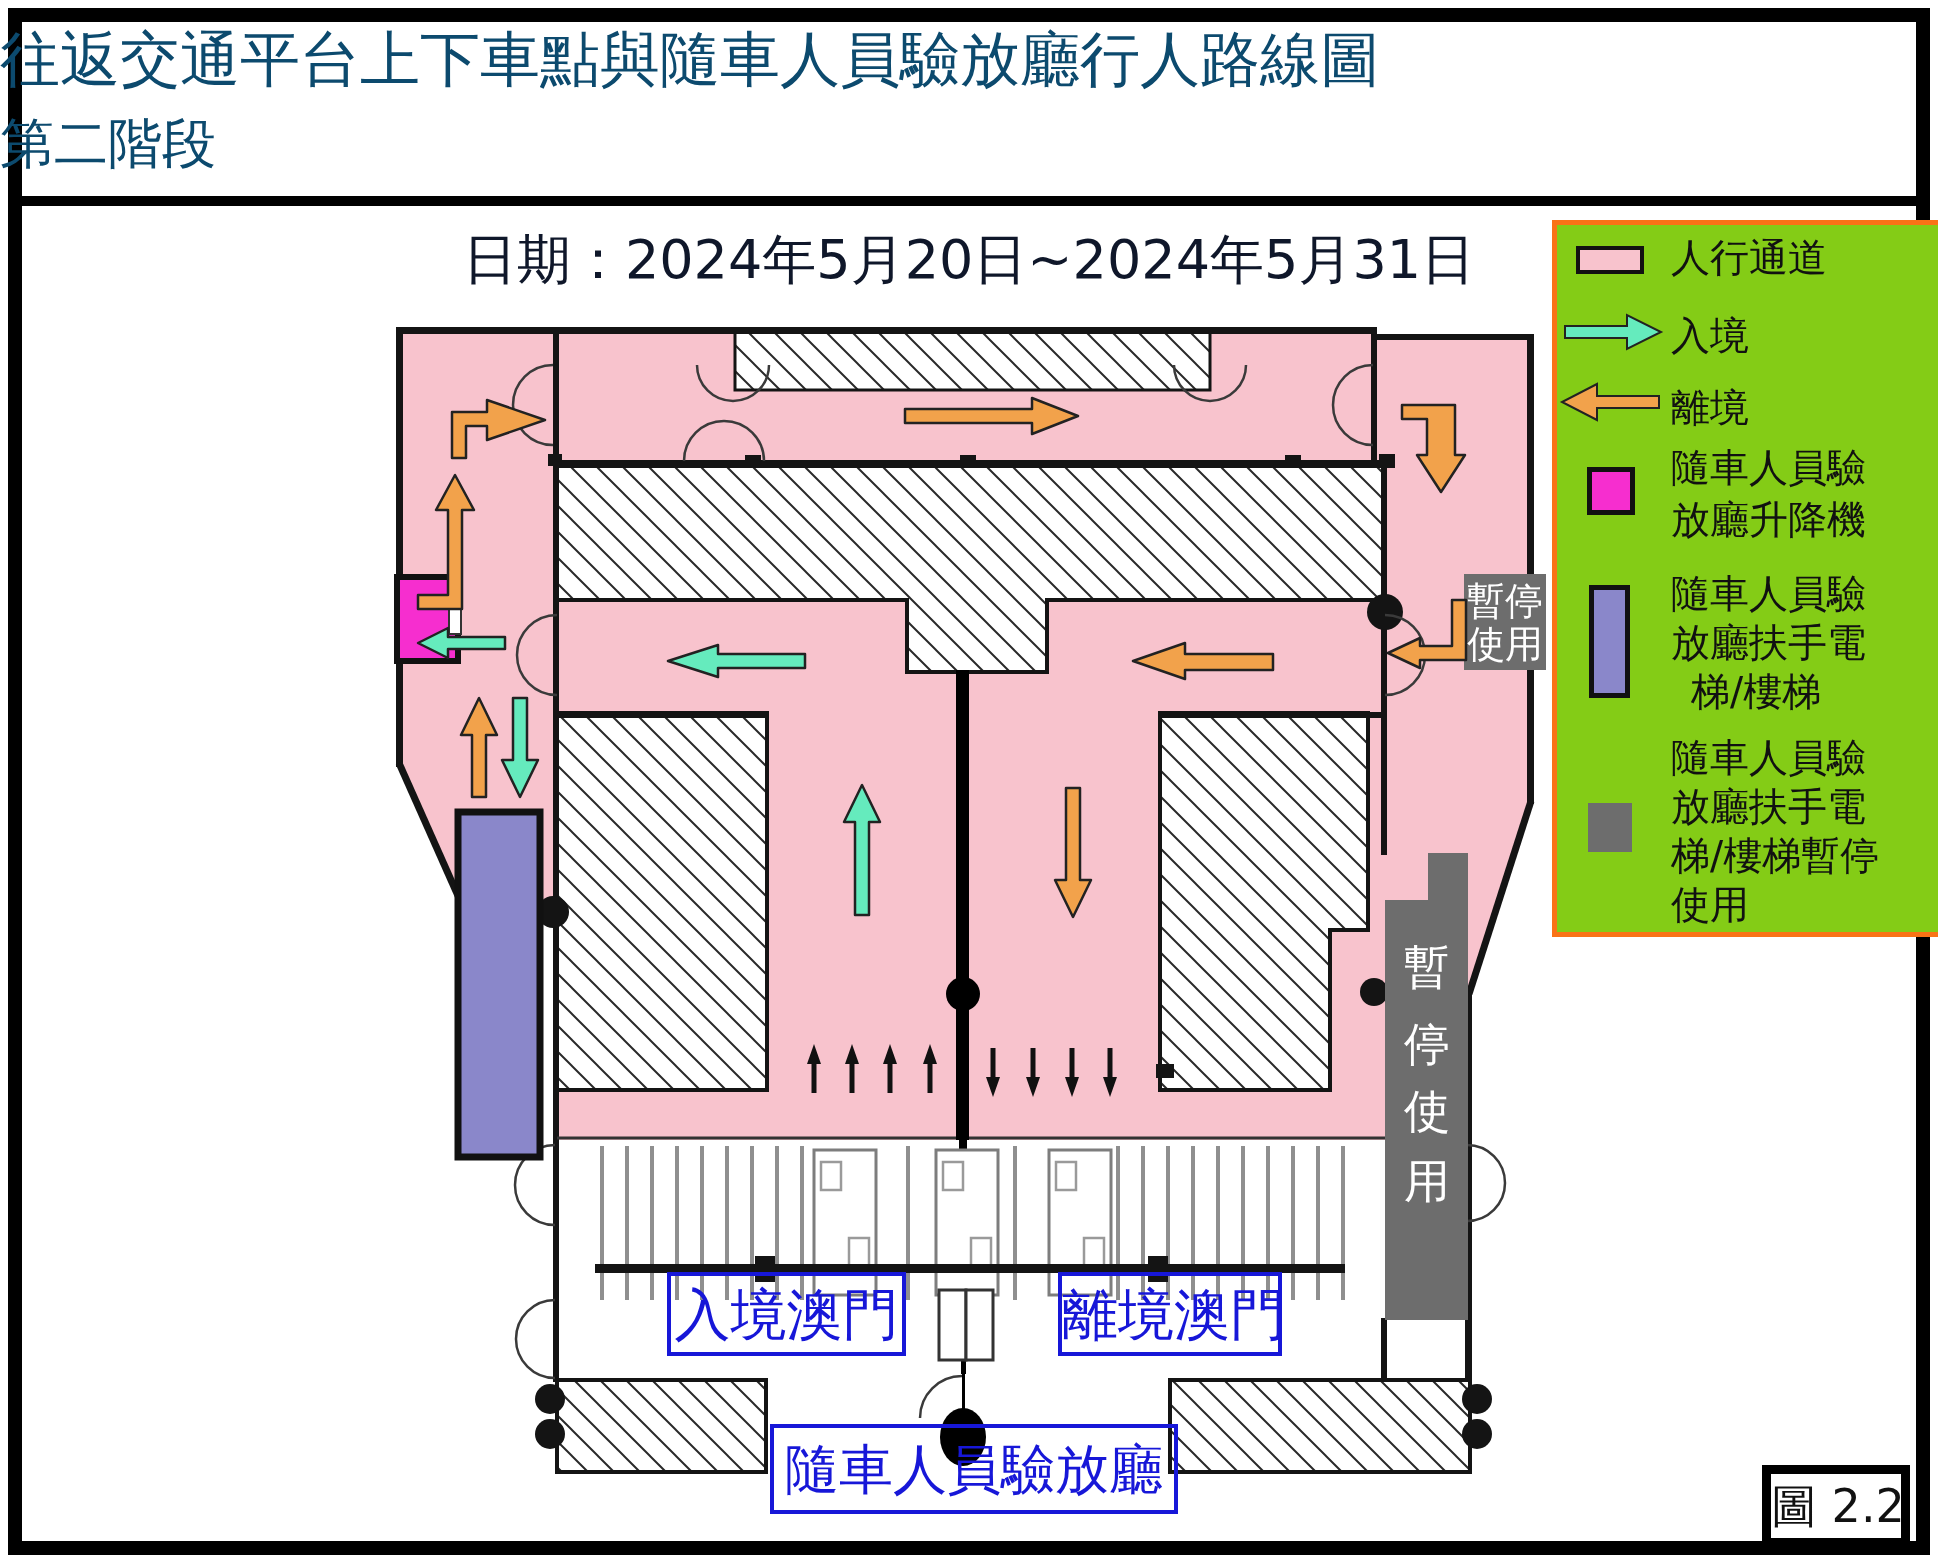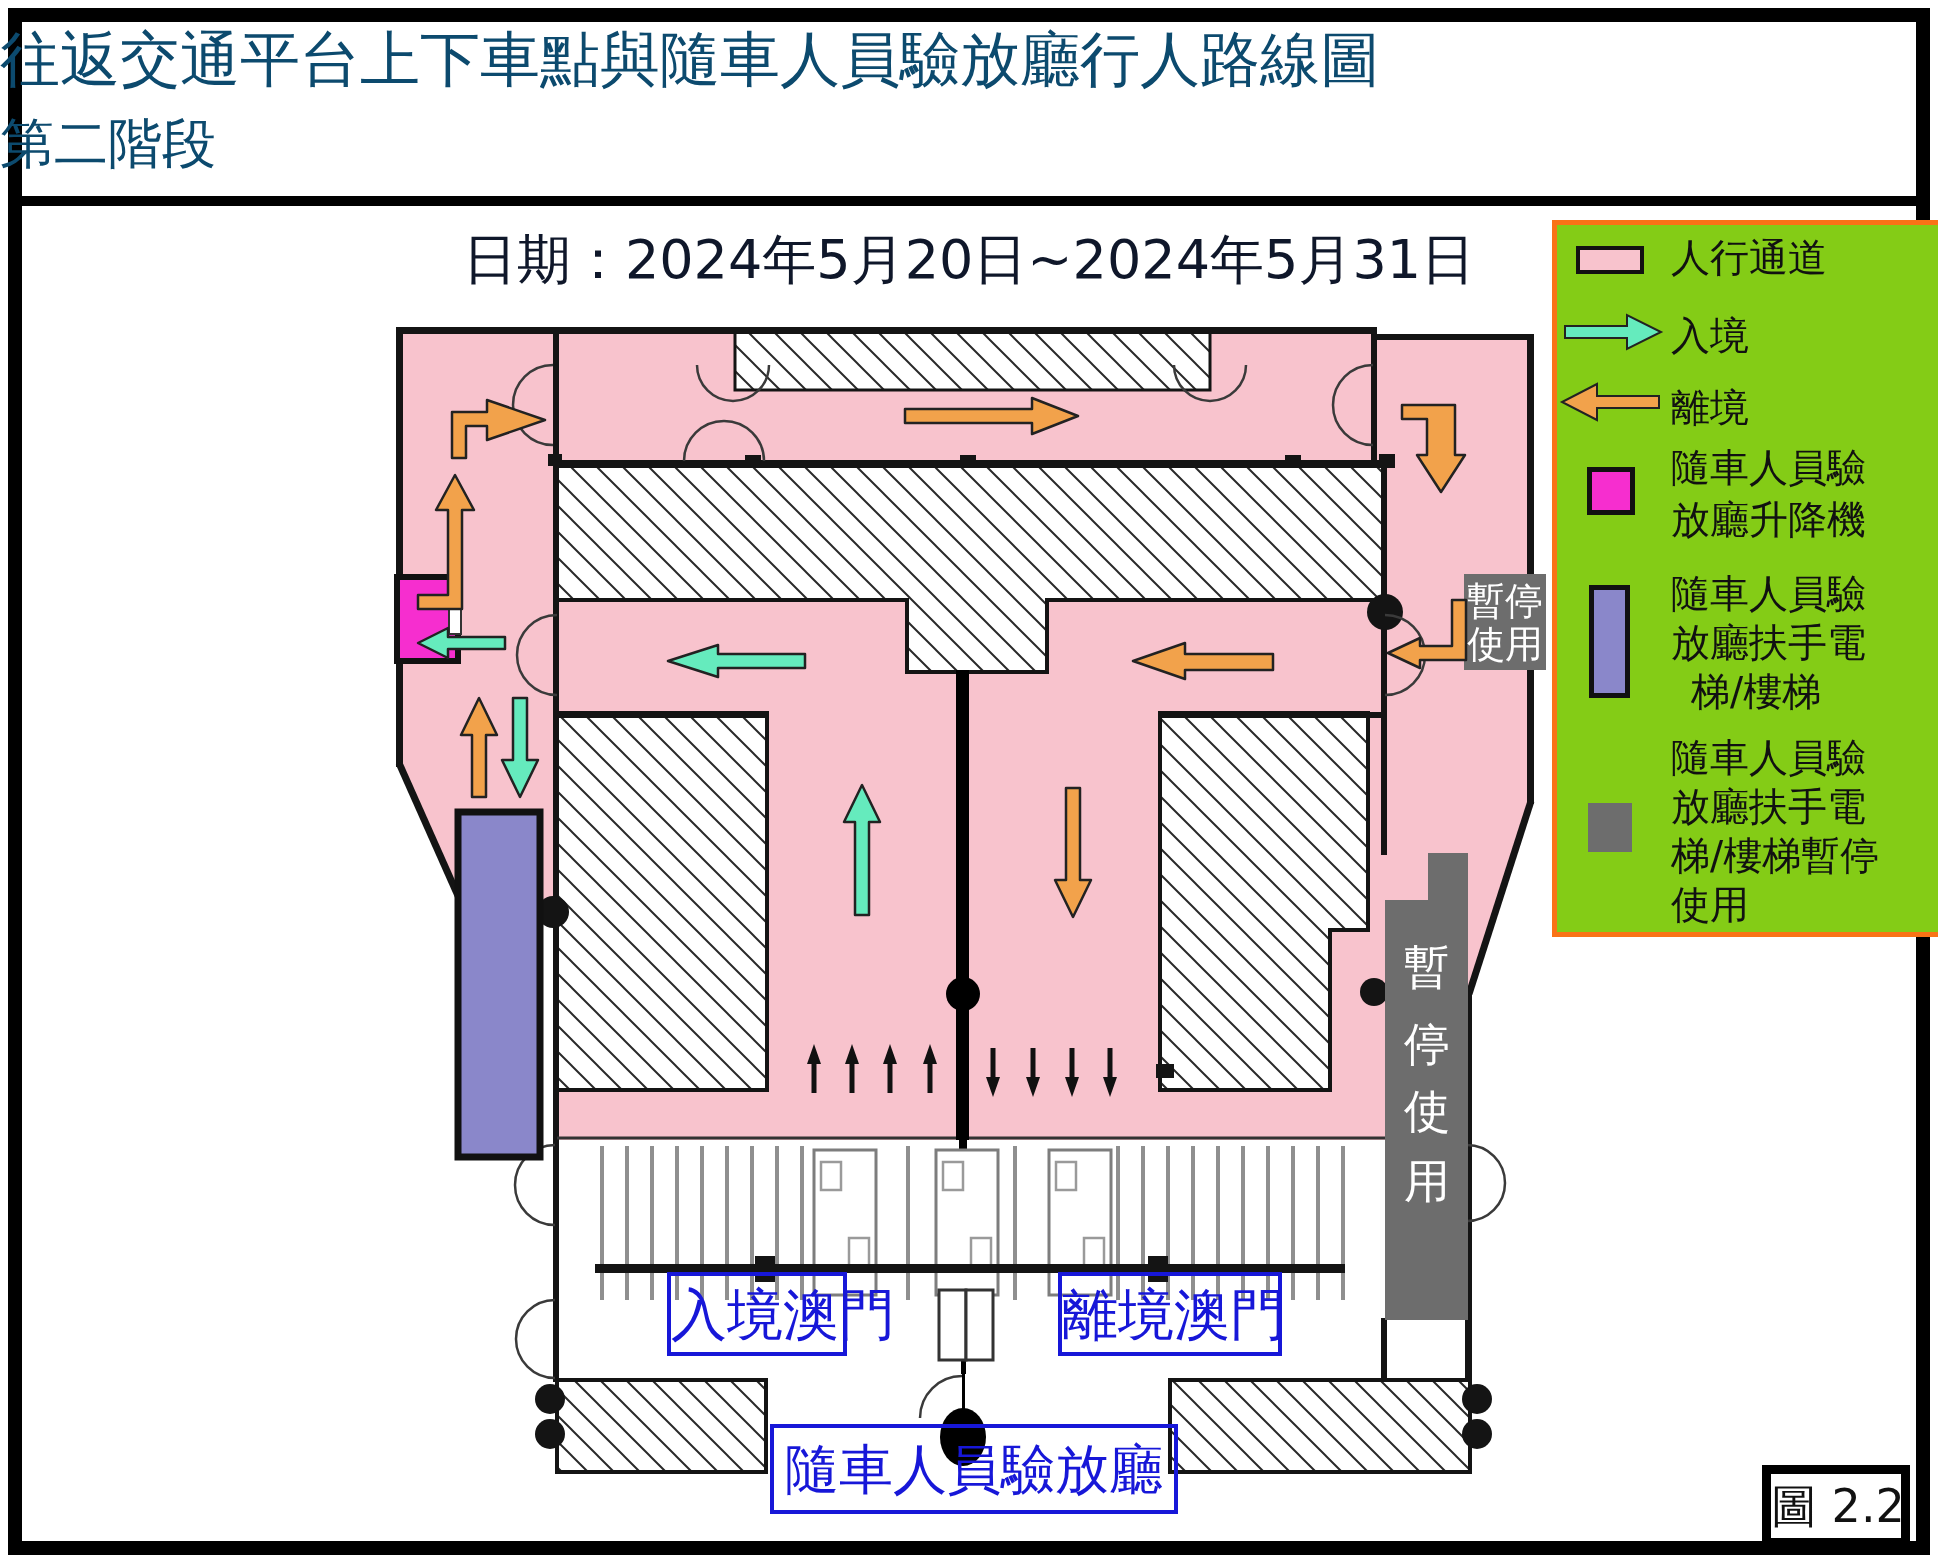--- a/index.html
+++ b/index.html
@@ -13,21 +13,21 @@
   #date-label{position:absolute;left:0;top:224px;width:1938px;text-align:center;font-size:54px;color:#0f172a;}
   
   #legend{position:absolute;left:1552px;top:220px;width:407px;height:717px;border:5px solid #f97316;background:#84cc16;box-sizing:border-box;}
   .lg-label{position:absolute;left:114px;font-size:39px;line-height:49px;color:#111;white-space:nowrap;}
   #lg-sw-pink{position:absolute;left:19px;top:21px;width:60px;height:20px;background:#f8c3cd;border:4px solid #111;}
   #lg-sw-magenta{position:absolute;left:30px;top:242px;width:38px;height:38px;background:#f62ecf;border:5px solid #111;}
   #lg-sw-purple{position:absolute;left:32px;top:360px;width:31px;height:103px;background:#8a87ca;border:5px solid #111;}
   #lg-sw-gray{position:absolute;left:31px;top:578px;width:44px;height:49px;background:#6d6d6d;}
   
   .blue-box{position:absolute;border:4px solid #1717d8;color:#1717d8;text-align:center;box-sizing:border-box;white-space:nowrap;background:transparent;}
-  #lbl-arrival{left:667px;top:1272px;width:180px;height:84px;font-size:56px;line-height:78px;}
+  #lbl-arrival{left:667px;top:1272px;width:239px;height:84px;font-size:56px;line-height:78px;}
   #lbl-departure{left:1058px;top:1272px;width:224px;height:84px;font-size:56px;line-height:78px;}
   #lbl-hall{left:770px;top:1424px;width:408px;height:90px;font-size:54px;line-height:84px;background:transparent;}
   #figure-box{position:absolute;left:1762px;top:1465px;width:148px;height:82px;border:9px solid #000;background:#fff;box-sizing:border-box;text-align:center;font-size:46px;line-height:64px;color:#111;white-space:nowrap;}
   #map-svg{position:absolute;left:0;top:0;}
   text{font-family:"DejaVu Sans","Liberation Sans",sans-serif;}
 </style>
 </head>
 <body>
 
 <div id="stage">

